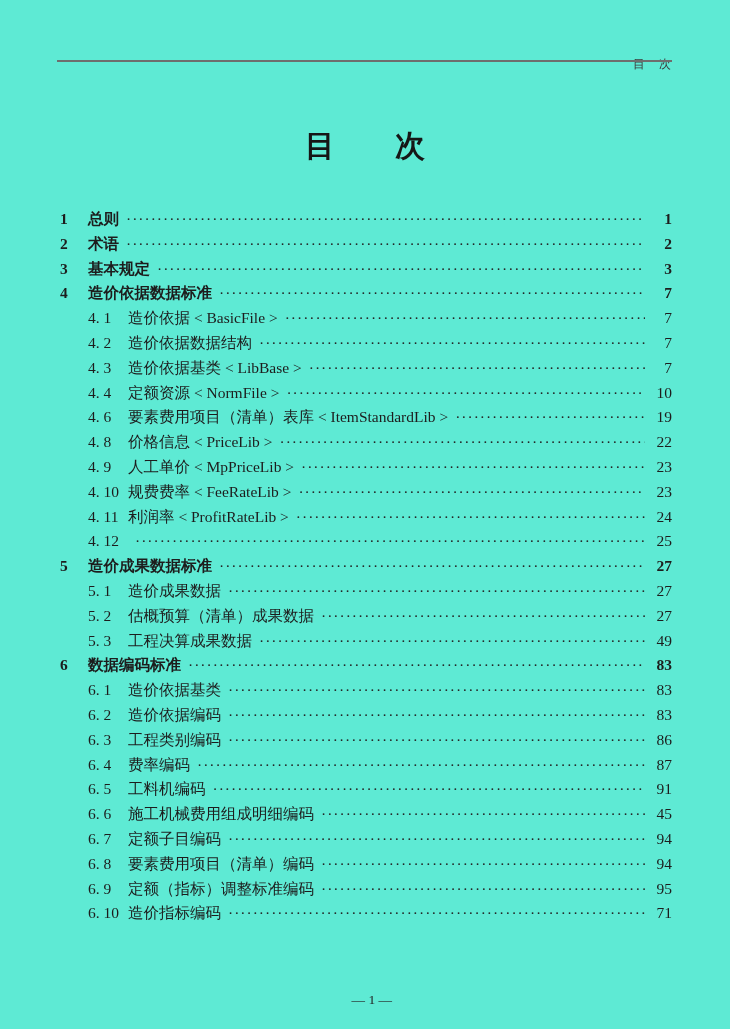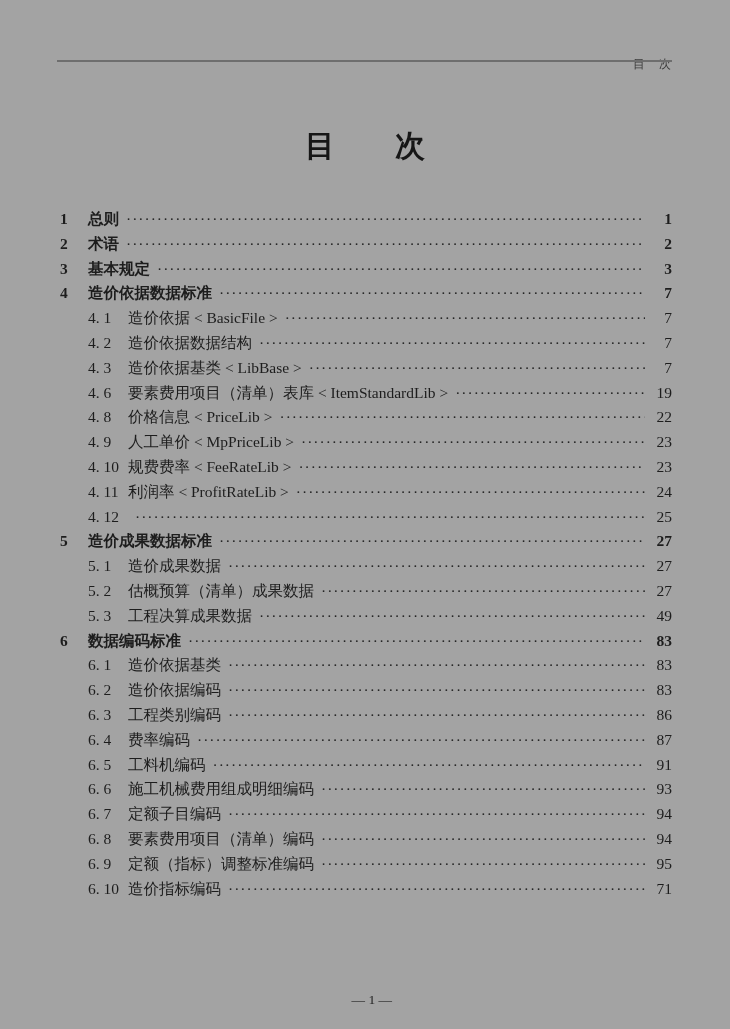--- a/index.html
+++ b/index.html
@@ -5,21 +5,21 @@
   html, body {
     margin: 0;
     padding: 0;
     background: #e8e8e6;
   }
   .page {
     position: relative;
     width: 730px;
     height: 1029px;
     margin: 0 auto;
-    background: #a3a3a3;
+    background: #5eead4;
     color: #1d1d1d;
     font-family: "Liberation Serif", "DejaVu Serif", serif;
     overflow: hidden;
   }
   
   .running-header {
     position: absolute;
     top: 41px;
     right: 58px;
     font-size: 12px;
@@ -157,20 +157,26 @@
     <span class="leader"></span>
     <span class="pg">7</span>
   </div>
       <div class="row level-2">
     <span class="num">4. 3</span>
     <span class="title">造价依据基类 &lt; LibBase &gt;</span>
     <span class="leader"></span>
     <span class="pg">7</span>
   </div>
       <div class="row level-2">
+    <span class="num">4. 4</span>
+    <span class="title">定额资源 &lt; NormFile &gt;</span>
+    <span class="leader"></span>
+    <span class="pg">10</span>
+  </div>
+      <div class="row level-2">
     <span class="num">4. 6</span>
     <span class="title">要素费用项目（清单）表库 &lt; ItemStandardLib &gt;</span>
     <span class="leader"></span>
     <span class="pg">19</span>
   </div>
       <div class="row level-2">
     <span class="num">4. 8</span>
     <span class="title">价格信息 &lt; PriceLib &gt;</span>
     <span class="leader"></span>
     <span class="pg">22</span>
@@ -255,21 +261,21 @@
       <div class="row level-2">
     <span class="num">6. 5</span>
     <span class="title">工料机编码</span>
     <span class="leader"></span>
     <span class="pg">91</span>
   </div>
       <div class="row level-2">
     <span class="num">6. 6</span>
     <span class="title">施工机械费用组成明细编码</span>
     <span class="leader"></span>
-    <span class="pg">93</span>
+    <span class="pg">45</span>
   </div>
       <div class="row level-2">
     <span class="num">6. 7</span>
     <span class="title">定额子目编码</span>
     <span class="leader"></span>
     <span class="pg">94</span>
   </div>
       <div class="row level-2">
     <span class="num">6. 8</span>
     <span class="title">要素费用项目（清单）编码</span>

